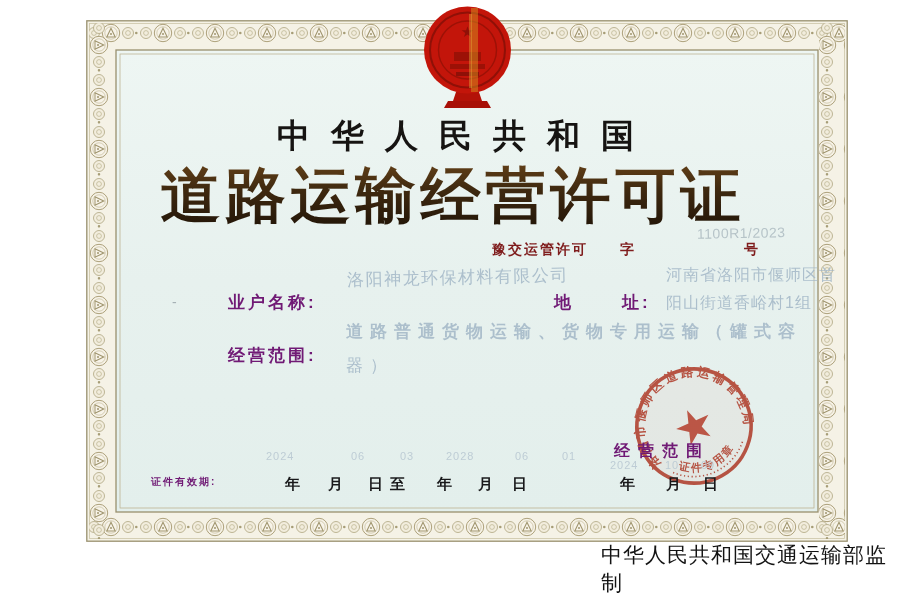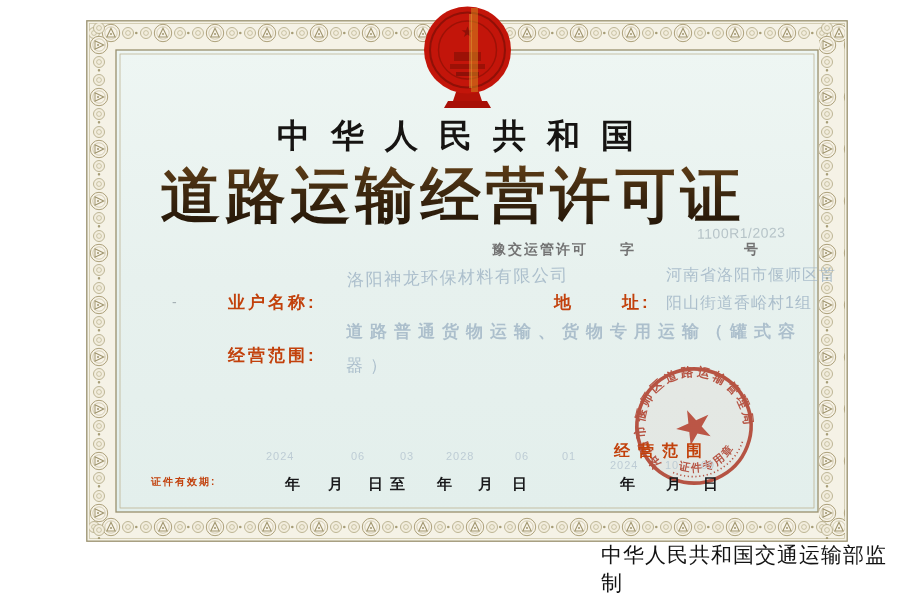--- a/index.html
+++ b/index.html
@@ -10,29 +10,29 @@
 
   
   .country-title{left:0;top:114px;width:932px;text-align:center;font-size:33px;font-weight:700;
     color:#161412;letter-spacing:21px;}
   .main-title{left:0;top:156px;width:906px;text-align:center;font-size:60px;font-weight:700;
     letter-spacing:5px;color:#3a230d;
     background:linear-gradient(180deg,#6b451a 0%,#402a10 40%,#1c1106 100%);
     -webkit-background-clip:text;background-clip:text;-webkit-text-fill-color:transparent;}
 
   
-  .permit{font-size:14px;font-weight:700;color:#737373;letter-spacing:2px;}
+  .permit{font-size:14px;font-weight:700;color:#7f1d1d;letter-spacing:2px;}
   .permit-prefix{left:492px;top:241px;}
   .permit-zi{left:620px;top:241px;}
   .permit-hao{left:744px;top:241px;}
   .print-code{left:697px;top:225px;font-size:14px;color:#aebcc2;letter-spacing:.5px;
     transform:rotate(-1deg);opacity:.85;}
 
   
-  .lbl{font-size:17px;font-weight:700;color:#c2410c;letter-spacing:3px;}
+  .lbl{font-size:17px;font-weight:700;color:#701a75;letter-spacing:3px;}
   .owner-label{left:228px;top:291px;}
   .addr-label-1{left:554px;top:291px;}
   .addr-label-2{left:622px;top:291px;}
   .scope-label{left:228px;top:344px;}
   .issuer-label{left:614px;top:441px;font-size:16px;letter-spacing:8px;}
   .validity-label{left:151px;top:475px;font-size:10px;letter-spacing:2px;}
   .footer-text{left:601px;top:541px;font-size:21px;font-weight:400;color:#131313;letter-spacing:1px;}
 
   
   .val{color:#a6bac9;letter-spacing:1px;opacity:.9;}

